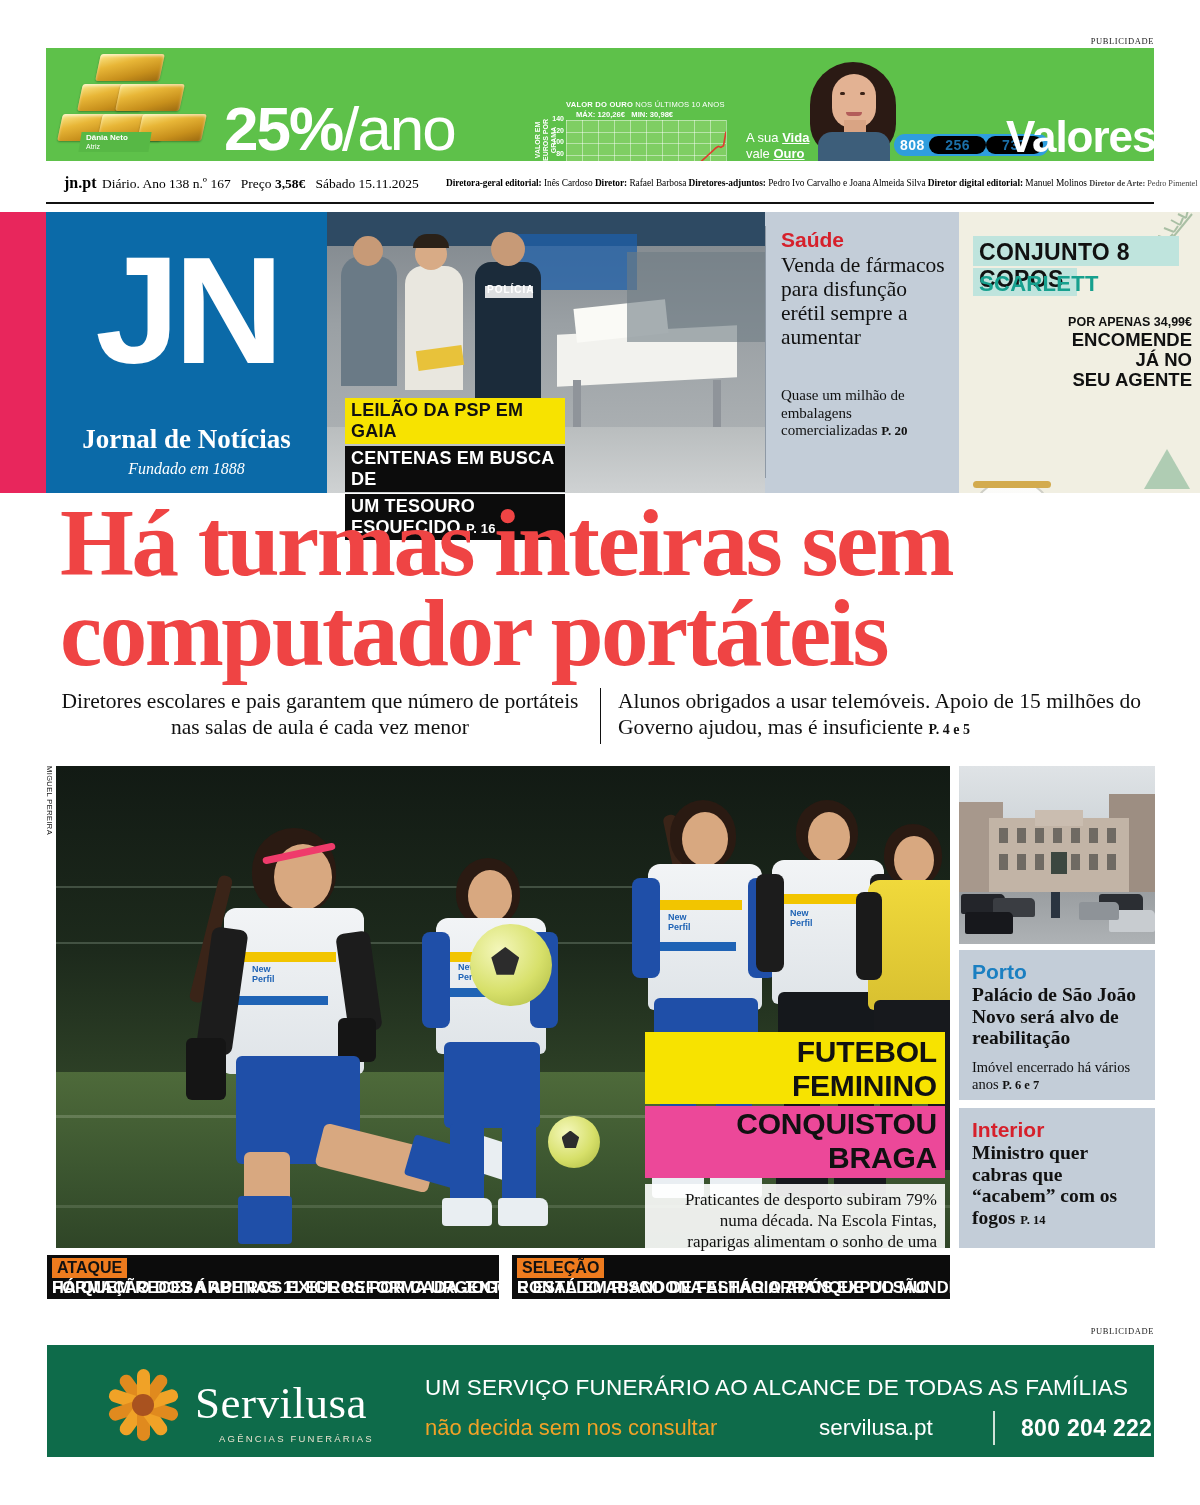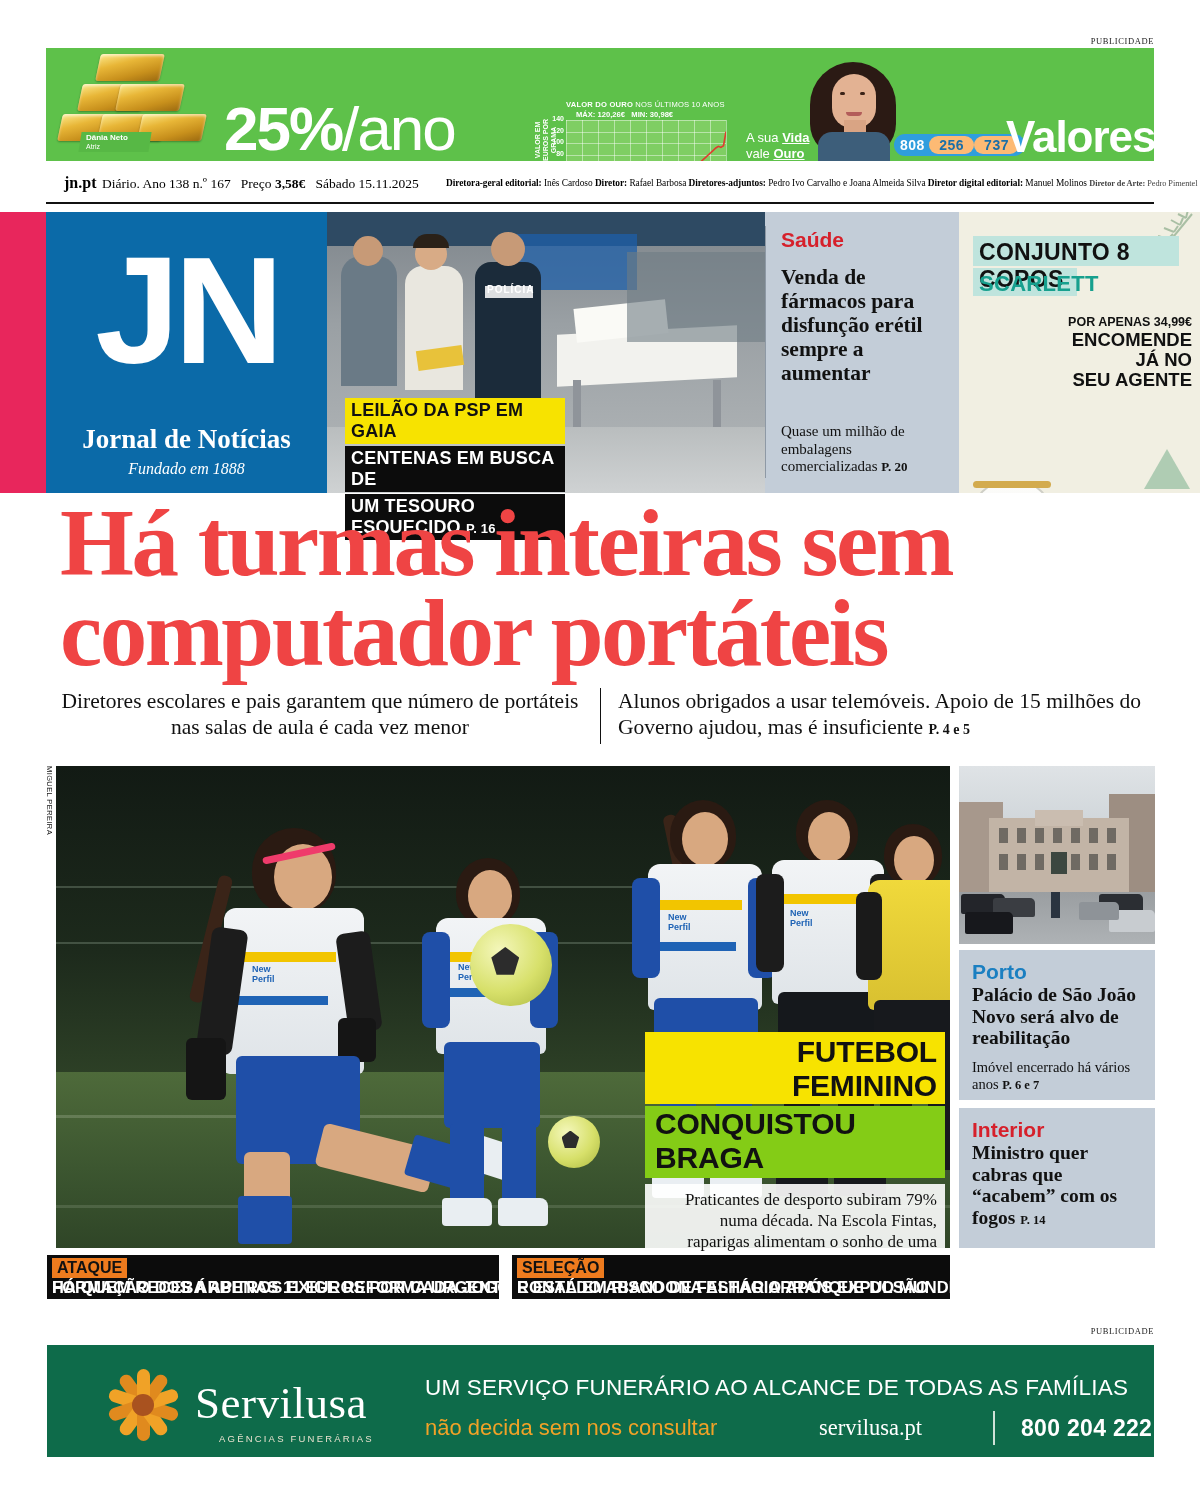--- a/index.html
+++ b/index.html
@@ -73,21 +73,21 @@
   .p-tag { position:absolute; left:34px; top:84px; width:70px; height:20px; background:#57b845; transform:skewX(-9deg); }
   .p-tagtxt { position:absolute; left:40px; top:85px; width:70px; color:#fff; font-family:"Liberation Sans", sans-serif; font-size:8px; font-weight:bold; line-height:9px; }
   .p-tagtxt .s { font-weight:normal; font-size:7px; }
 
   .ad-phone {
     position:absolute; left:848px; top:86px; height:22px; padding:0 6px;
     background:#2f9ede; border-radius:12px; color:#fff;
     font-family:"Liberation Sans", sans-serif; font-weight:bold; font-size:14px;
     line-height:22px; letter-spacing:.5px;
   }
-  .ad-phone .pill { background:#fdba74; color:#1b6fa8; border-radius:10px; padding:1px 10px; }
+  .ad-phone .pill { background:#000000; color:#1b6fa8; border-radius:10px; padding:1px 16px; }
   .ad-site { position:absolute; left:848px; top:112px; color:#eaf7e4;
     font-family:"Liberation Sans", sans-serif; font-size:13px; }
   .ad-site .b { font-weight:bold; color:#fff; }
 
   .ad-brand { position:absolute; left:960px; top:64px; color:#fff;
     font-family:"Liberation Sans", sans-serif; font-size:44px; font-weight:bold; letter-spacing:-1px; }
 
   
   .infostrip { position:absolute; left:64px; top:172px; width:1108px; height:26px; }
   .jnpt { position:absolute; left:0; top:2px; font-family:"Liberation Serif", serif; font-weight:bold; font-size:16px; }
@@ -113,21 +113,21 @@
   .psp-cap { position:absolute; left:345px; top:186px; width:220px; }
   .cap-yellow { display:inline-block; background:#f7e300; color:#111; padding:2px 6px;
     font-family:"Liberation Sans Narrow","Liberation Sans",sans-serif; font-weight:bold; font-size:18px; letter-spacing:.2px; }
   .cap-black { display:inline-block; background:#0c0c0c; color:#fff; padding:2px 6px; margin-top:2px;
     font-family:"Liberation Sans Narrow","Liberation Sans",sans-serif; font-weight:bold; font-size:18px; letter-spacing:.2px; }
   .cap-black .pg { font-size:13px; }
 
   .saude-col { position:absolute; left:765px; top:0; width:194px; height:281px; background:#c3cdd8; padding:16px 14px 0 16px; }
   .kicker-red { color:#d6202b; font-family:"Liberation Sans", sans-serif; font-weight:bold; font-size:21px; }
   .kicker-blue { color:#1a7fc1; font-family:"Liberation Sans", sans-serif; font-weight:bold; font-size:21px; }
-  .col-head { font-family:"Liberation Serif", serif; font-weight:bold; font-size:21.5px; line-height:24px; color:#111; margin-top:13px; }
+  .col-head { font-family:"Liberation Serif", serif; font-weight:normal; font-size:21.5px; line-height:24px; color:#111; margin-top:1px; }
   .col-deck { font-family:"Liberation Serif", serif; font-size:15px; line-height:17.5px; color:#111; }
   .col-deck .pg { font-weight:bold; font-size:13px; }
   .vline { position:absolute; left:0; top:14px; width:1px; height:252px; background:#8e99a5; }
 
   .glass-ad { position:absolute; left:959px; top:0; width:241px; height:281px; background:#f1efe2; overflow:hidden; }
   .ga-band1 { position:absolute; left:14px; top:24px; width:206px; height:30px; background:#bfe4dd; }
   .ga-band2 { position:absolute; left:14px; top:56px; width:104px; height:28px; background:#bfe4dd; }
   .ga-t1 { position:absolute; left:20px; top:27px; color:#111;
     font-family:"Liberation Sans Narrow","Liberation Sans",sans-serif; font-weight:bold; font-size:23px; letter-spacing:.3px;}
   .ga-t2 { position:absolute; left:20px; top:59px; color:#17a08e;
@@ -183,22 +183,22 @@
   .pl-braid { position:absolute; background:#3a2418; border-radius:6px; }
   .pl-text { position:absolute; color:#1f63b5; font-family:"Liberation Sans", sans-serif; font-weight:bold; font-size:9px; }
   .ball { position:absolute; border-radius:50%;
     background:radial-gradient(circle at 36% 32%, #f4f7bb, #d7e06a 55%, #aab63f 100%); }
   .ball::after { content:""; position:absolute; left:26%; top:28%; width:34%; height:34%;
     background:#2c2c2c; clip-path: polygon(50% 0,100% 38%,81% 100%,19% 100%,0 38%); }
 
   .fut-cap { position:absolute; left:645px; top:1032px; width:300px; }
   .fut-y1 { display:block; background:#f7e300; color:#111; padding:3px 8px 1px 10px;
     font-family:"Liberation Sans Narrow","Liberation Sans",sans-serif; font-weight:bold; font-size:30px; letter-spacing:-.2px; text-align:right;}
-  .fut-y2 { display:block; background:#84cc16; color:#111; padding:1px 8px 3px 10px; margin-top:2px;
-    font-family:"Liberation Sans Narrow","Liberation Sans",sans-serif; font-weight:bold; font-size:30px; letter-spacing:-.2px; }
+  .fut-y2 { display:block; background:#ec4899; color:#111; padding:1px 8px 3px 10px; margin-top:2px;
+    font-family:"Liberation Sans Narrow","Liberation Sans",sans-serif; font-weight:bold; font-size:30px; letter-spacing:-.2px; text-align:right;}
   .fut-body { margin-top:6px; background:rgba(255,255,255,.90); padding:5px 8px 6px 10px;
     font-family:"Liberation Serif", serif; font-size:17px; line-height:21px; color:#111; text-align:right; }
   .fut-body .pg { font-weight:bold; font-size:14.5px; }
 
   
   .side-photo { position:absolute; left:959px; top:766px; width:196px; height:178px; overflow:hidden; background:#b9bcbf; }
   .sky { position:absolute; left:0; top:0; width:100%; height:62px; background:linear-gradient(180deg,#dfe3e6,#cfd5d9); }
   .bldg { position:absolute; background:#b9ada2; }
   .bwin { position:absolute; background:#6f6a63; }
   .street { position:absolute; left:0; bottom:0; width:100%; height:52px; background:linear-gradient(180deg,#9a9ea1,#aeb2b5); }
@@ -230,21 +230,21 @@
   .flower-core { position:absolute; left:27px; top:27px; width:22px; height:22px; border-radius:50%; background:#a9521f; }
   .serv-name { position:absolute; left:148px; top:32px; color:#fff;
     font-family:"Liberation Serif", serif; font-size:45px; letter-spacing:.5px; }
   .serv-sub { position:absolute; left:172px; top:88px; color:#e9e2cf;
     font-family:"Liberation Sans", sans-serif; font-size:9.5px; letter-spacing:2.2px; }
   .serv-line1 { position:absolute; left:378px; top:30px; color:#fff;
     font-family:"Liberation Sans", sans-serif; font-size:22.5px; letter-spacing:.2px; }
   .serv-line2 { position:absolute; left:378px; top:70px; color:#f0a227;
     font-family:"Liberation Sans", sans-serif; font-size:22px; }
   .serv-site { position:absolute; left:772px; top:70px; color:#fff;
-    font-family:Liberation Serif, serif; font-size:22.5px; }
+    font-family:Liberation Sans, sans-serif; font-size:22.5px; }
   .serv-sep { position:absolute; left:946px; top:66px; width:2px; height:34px; background:#cfe2d8; }
   .serv-tel { position:absolute; left:974px; top:70px; color:#fff;
     font-family:"Liberation Sans", sans-serif; font-weight:bold; font-size:23px; letter-spacing:.3px; }
 </style>
 </head>
 <body>
 
 <div class="page">
 
   <div class="pub-label" style="left:1040px; top:36px; width:114px;">PUBLICIDADE</div>

